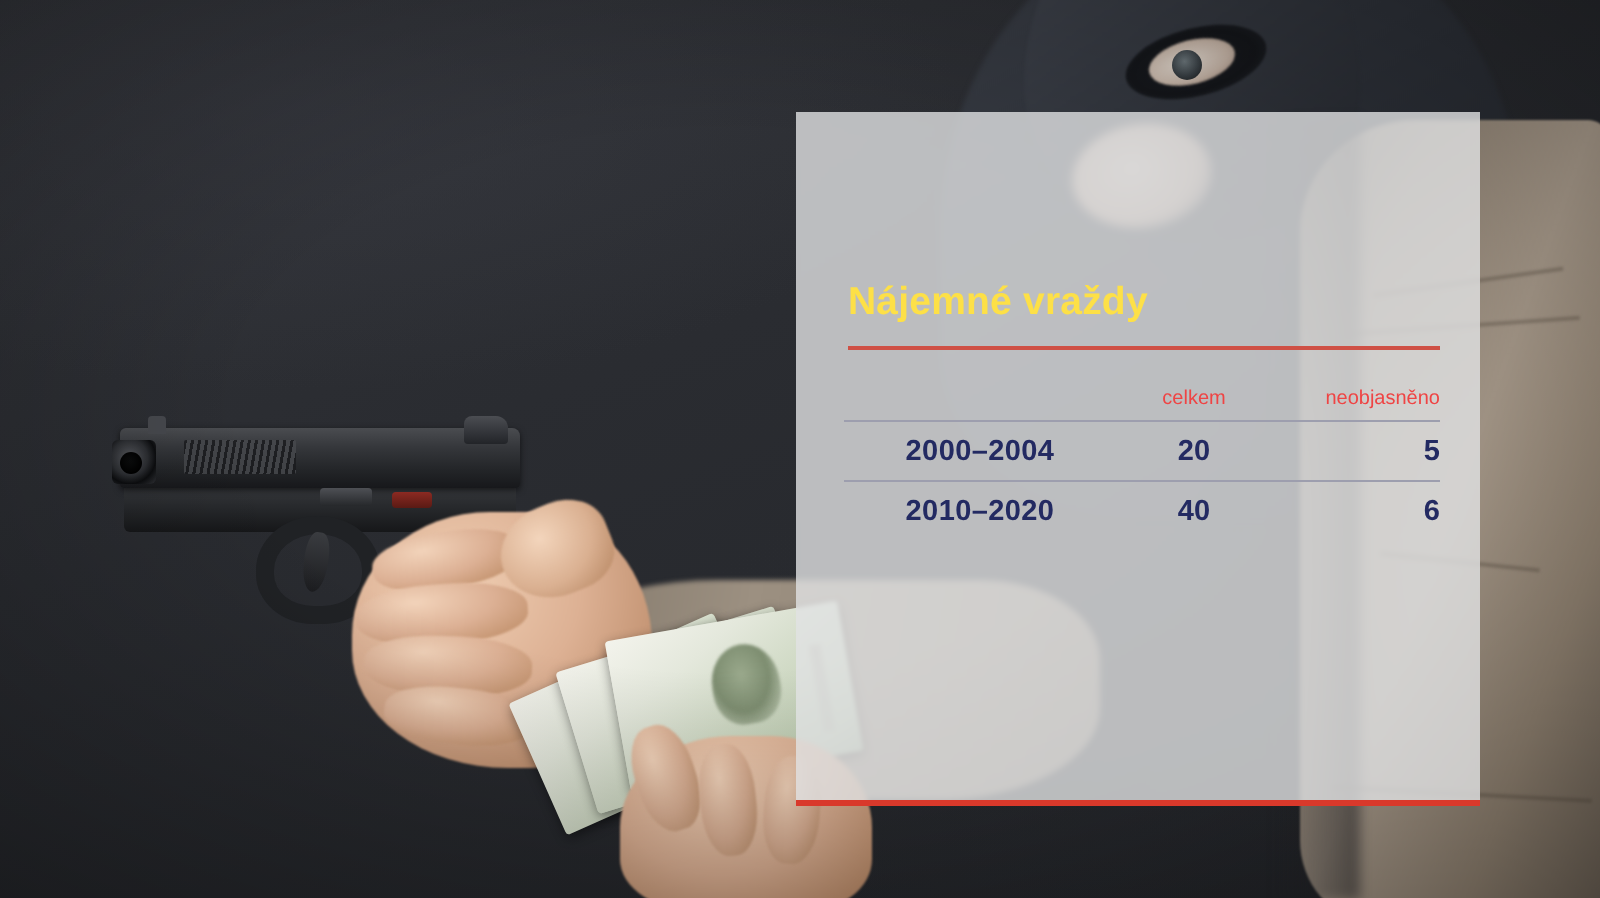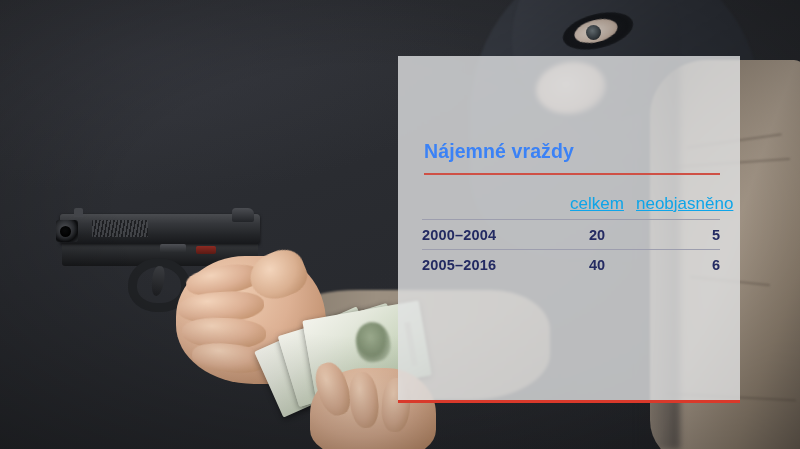--- a/index.html
+++ b/index.html
@@ -329,21 +329,21 @@
     height: 3px;
     background: #d9392b;
   }
 
   .panel-title {
     position: absolute;
     left: 26px;
     top: 84px;
     font-size: 19.5px;
     font-weight: bold;
-    color: #3b82f6;
+    color: #fde047;
     letter-spacing: 0.1px;
     white-space: nowrap;
   }
   .title-rule {
     position: absolute;
     left: 26px;
     top: 117px;
     width: 296px;
     height: 1.5px;
     background: #cf5045;
@@ -356,41 +356,40 @@
     top: 138px;
     width: 298px;
     border-collapse: collapse;
     table-layout: fixed;
   }
   .tbl col.c-period { width: 136px; }
   .tbl col.c-total  { width: 78px; }
   .tbl col.c-unsol  { width: 84px; }
 
   .tbl thead th {
-    font-size: 17px;
+    font-size: 10px;
     font-weight: normal;
-    color: #0ea5e9;
+    color: #ef4444;
     padding: 0 0 5px 0;
     text-align: center;
     vertical-align: bottom;
-    text-decoration: underline;
   }
   .tbl thead th.h-period { text-align: left; }
-  .tbl thead th.h-unsol  { }
+  .tbl thead th.h-unsol  { text-align: right; }
 
   .tbl tbody td {
     font-size: 14.5px;
     font-weight: bold;
     color: #232a62;
     padding: 7px 0 6px 0;
     border-top: 1px solid #9d9eae;
     text-align: center;
     white-space: nowrap;
   }
-  .tbl tbody td.t-period { text-align: left; letter-spacing: 0.2px; }
+  .tbl tbody td.t-period { text-align: center; letter-spacing: 0.2px; }
   .tbl tbody td.t-unsol  { text-align: right; }
 </style>
 </head>
 <body>
 
 <div id="stage">
 
   <div class="photo"></div>
 
   <div class="figure-torso"></div>
@@ -465,21 +464,21 @@
           <th class="h-unsol">neobjasněno</th>
         </tr>
       </thead>
       <tbody>
         <tr>
           <td class="t-period">2000–2004</td>
           <td class="t-total">20</td>
           <td class="t-unsol">5</td>
         </tr>
         <tr>
-          <td class="t-period">2005–2016</td>
+          <td class="t-period">2010–2020</td>
           <td class="t-total">40</td>
           <td class="t-unsol">6</td>
         </tr>
       </tbody>
     </table>
   </div>
 
   <div class="panel-bottom-rule"></div>
 
 </div>

